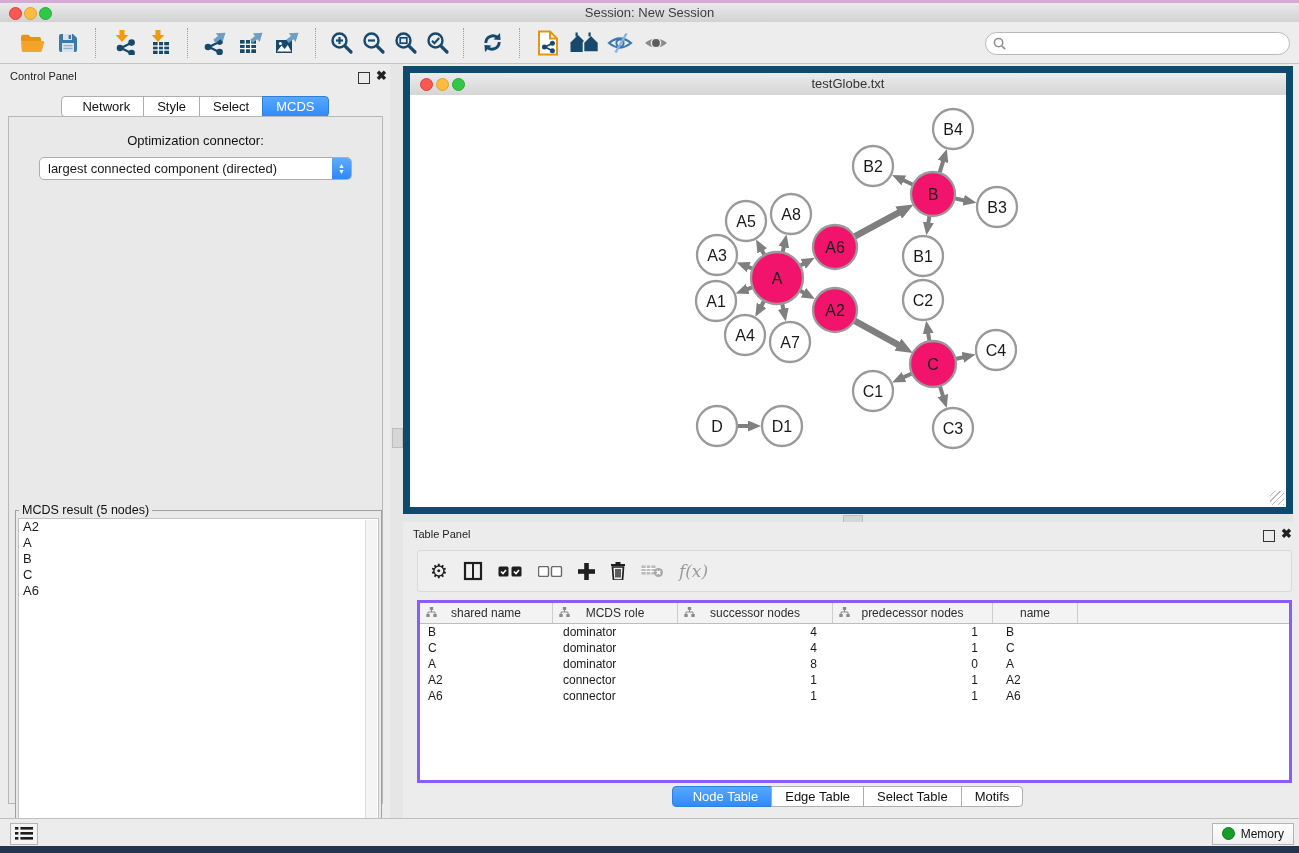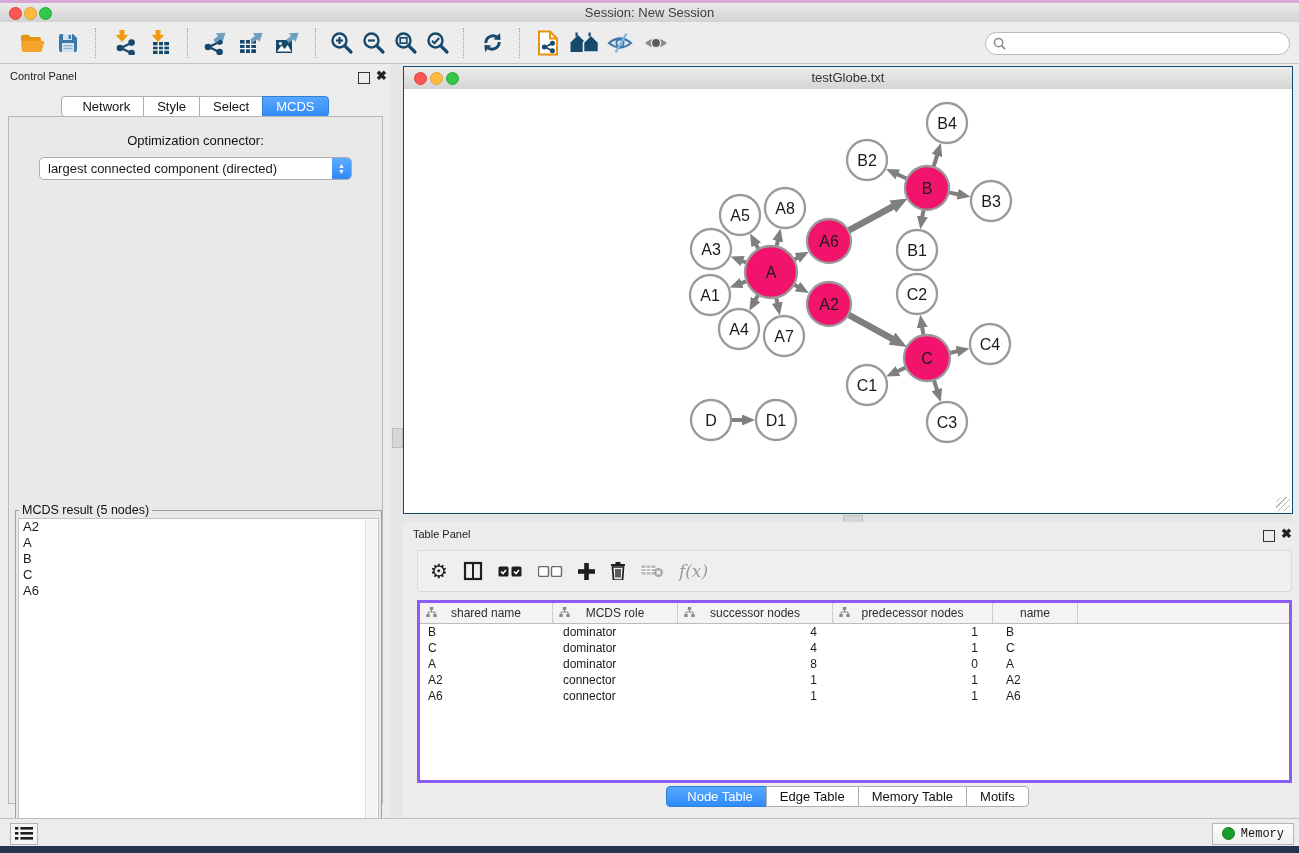--- a/index.html
+++ b/index.html
@@ -60,21 +60,21 @@
     border-left:1px solid #dcdcdc;}
   
   .hdivider{position:absolute;left:390px;top:64px;width:13px;height:754px;background:#e6e6e6;}
   .hdivider .handle{position:absolute;left:2px;top:364px;width:9px;height:18px;background:#d6d6d6;
     border:1px solid #bdbdbd;}
   .right-area{position:absolute;left:403px;top:64px;width:896px;height:754px;background:#ececec;}
   .vdivider{position:absolute;left:0px;top:450px;width:890px;height:8px;background:#e6e6e6;}
   .vdivider .handle-h{position:absolute;left:440px;top:1px;width:18px;height:6px;background:#d6d6d6;
     border:1px solid #bdbdbd;}
   
-  .net-window{position:absolute;left:0;top:2px;width:890px;height:448px;border:1px solid #0c4a6e;
+  .net-window{position:absolute;left:0;top:2px;width:890px;height:448px;border:7px solid #0c4a6e;
     box-sizing:border-box;background:#fff;}
   .nw-titlebar{position:relative;height:22px;background:linear-gradient(#ececec,#d5d5d5);
     border-bottom:1px solid #a8a8a8;}
   .nw-titlebar .title{position:absolute;left:0;right:0;top:3px;text-align:center;font-size:13px;color:#333;}
   .nw-titlebar .tl{top:5px;}
   .canvas{position:absolute;left:0;top:22px;right:0;bottom:0;background:#fff;overflow:hidden;}
   .grip{position:absolute;right:2px;bottom:2px;width:14px;height:14px;
     background:repeating-linear-gradient(135deg,transparent 0 3px,#b9b9b9 3px 4px);}
   
   .table-panel{position:absolute;left:0;top:458px;width:896px;height:296px;background:#ececec;}
@@ -94,21 +94,21 @@
   .td{font-size:12px;box-sizing:border-box;overflow:hidden;white-space:nowrap;}
   .c0{width:133px;padding-left:8px;}
   .c1{width:125px;padding-left:10px;}
   .c2{width:155px;text-align:right;padding-right:16px;}
   .c3{width:160px;text-align:right;padding-right:15px;}
   .c4{width:85px;padding-left:13px;}
   .cfill{flex:1;}
   .bottom-tabs{position:absolute;left:0;right:7px;top:264px;display:flex;justify-content:center;}
   
   .status-bar{position:absolute;left:0;top:818px;width:100%;height:28px;background:#ececec;
-    border-top:1px solid #bfbfbf;box-sizing:border-box;font-family:Liberation Mono, monospace;}
+    border-top:1px solid #bfbfbf;box-sizing:border-box;}
   .list-btn{position:absolute;left:10px;top:3.5px;width:26px;height:20px;background:#f4f4f4;
     border:1px solid #b5b5b5;display:flex;align-items:center;justify-content:center;}
   .memory-btn{position:absolute;right:5px;top:3.5px;height:20px;padding:0 9px;background:linear-gradient(#fdfdfd,#f0f0f0);
     border:1px solid #b5b5b5;display:flex;align-items:center;gap:6px;font-size:12px;color:#111;}
   .memory-dot{width:11px;height:11px;border-radius:50%;background:#189c2a;border:1px solid #117a1f;}
   svg{display:block;}
 </style>
 </head>
 <body>
 
@@ -593,21 +593,21 @@
               <div class="td c2">1</div>
               <div class="td c3">1</div>
               <div class="td c4">A6</div>
               <div class="td cfill"></div>
             </div>
           </div>
       </div>
       <div class="bottom-tabs" id="bottomTabs">
           <span class="seg active">Node Table</span>
           <span class="seg">Edge Table</span>
-          <span class="seg">Memory Table</span>
+          <span class="seg">Select Table</span>
           <span class="seg">Motifs</span>
         </div>
     </div>
   </div>
 
   <div class="status-bar">
     <span class="list-btn">
       <svg width="18" height="15" viewBox="0 0 18 15">
         <g fill="#1e1e1e">
           <rect x="0" y="1" width="3.4" height="2.6"></rect>

